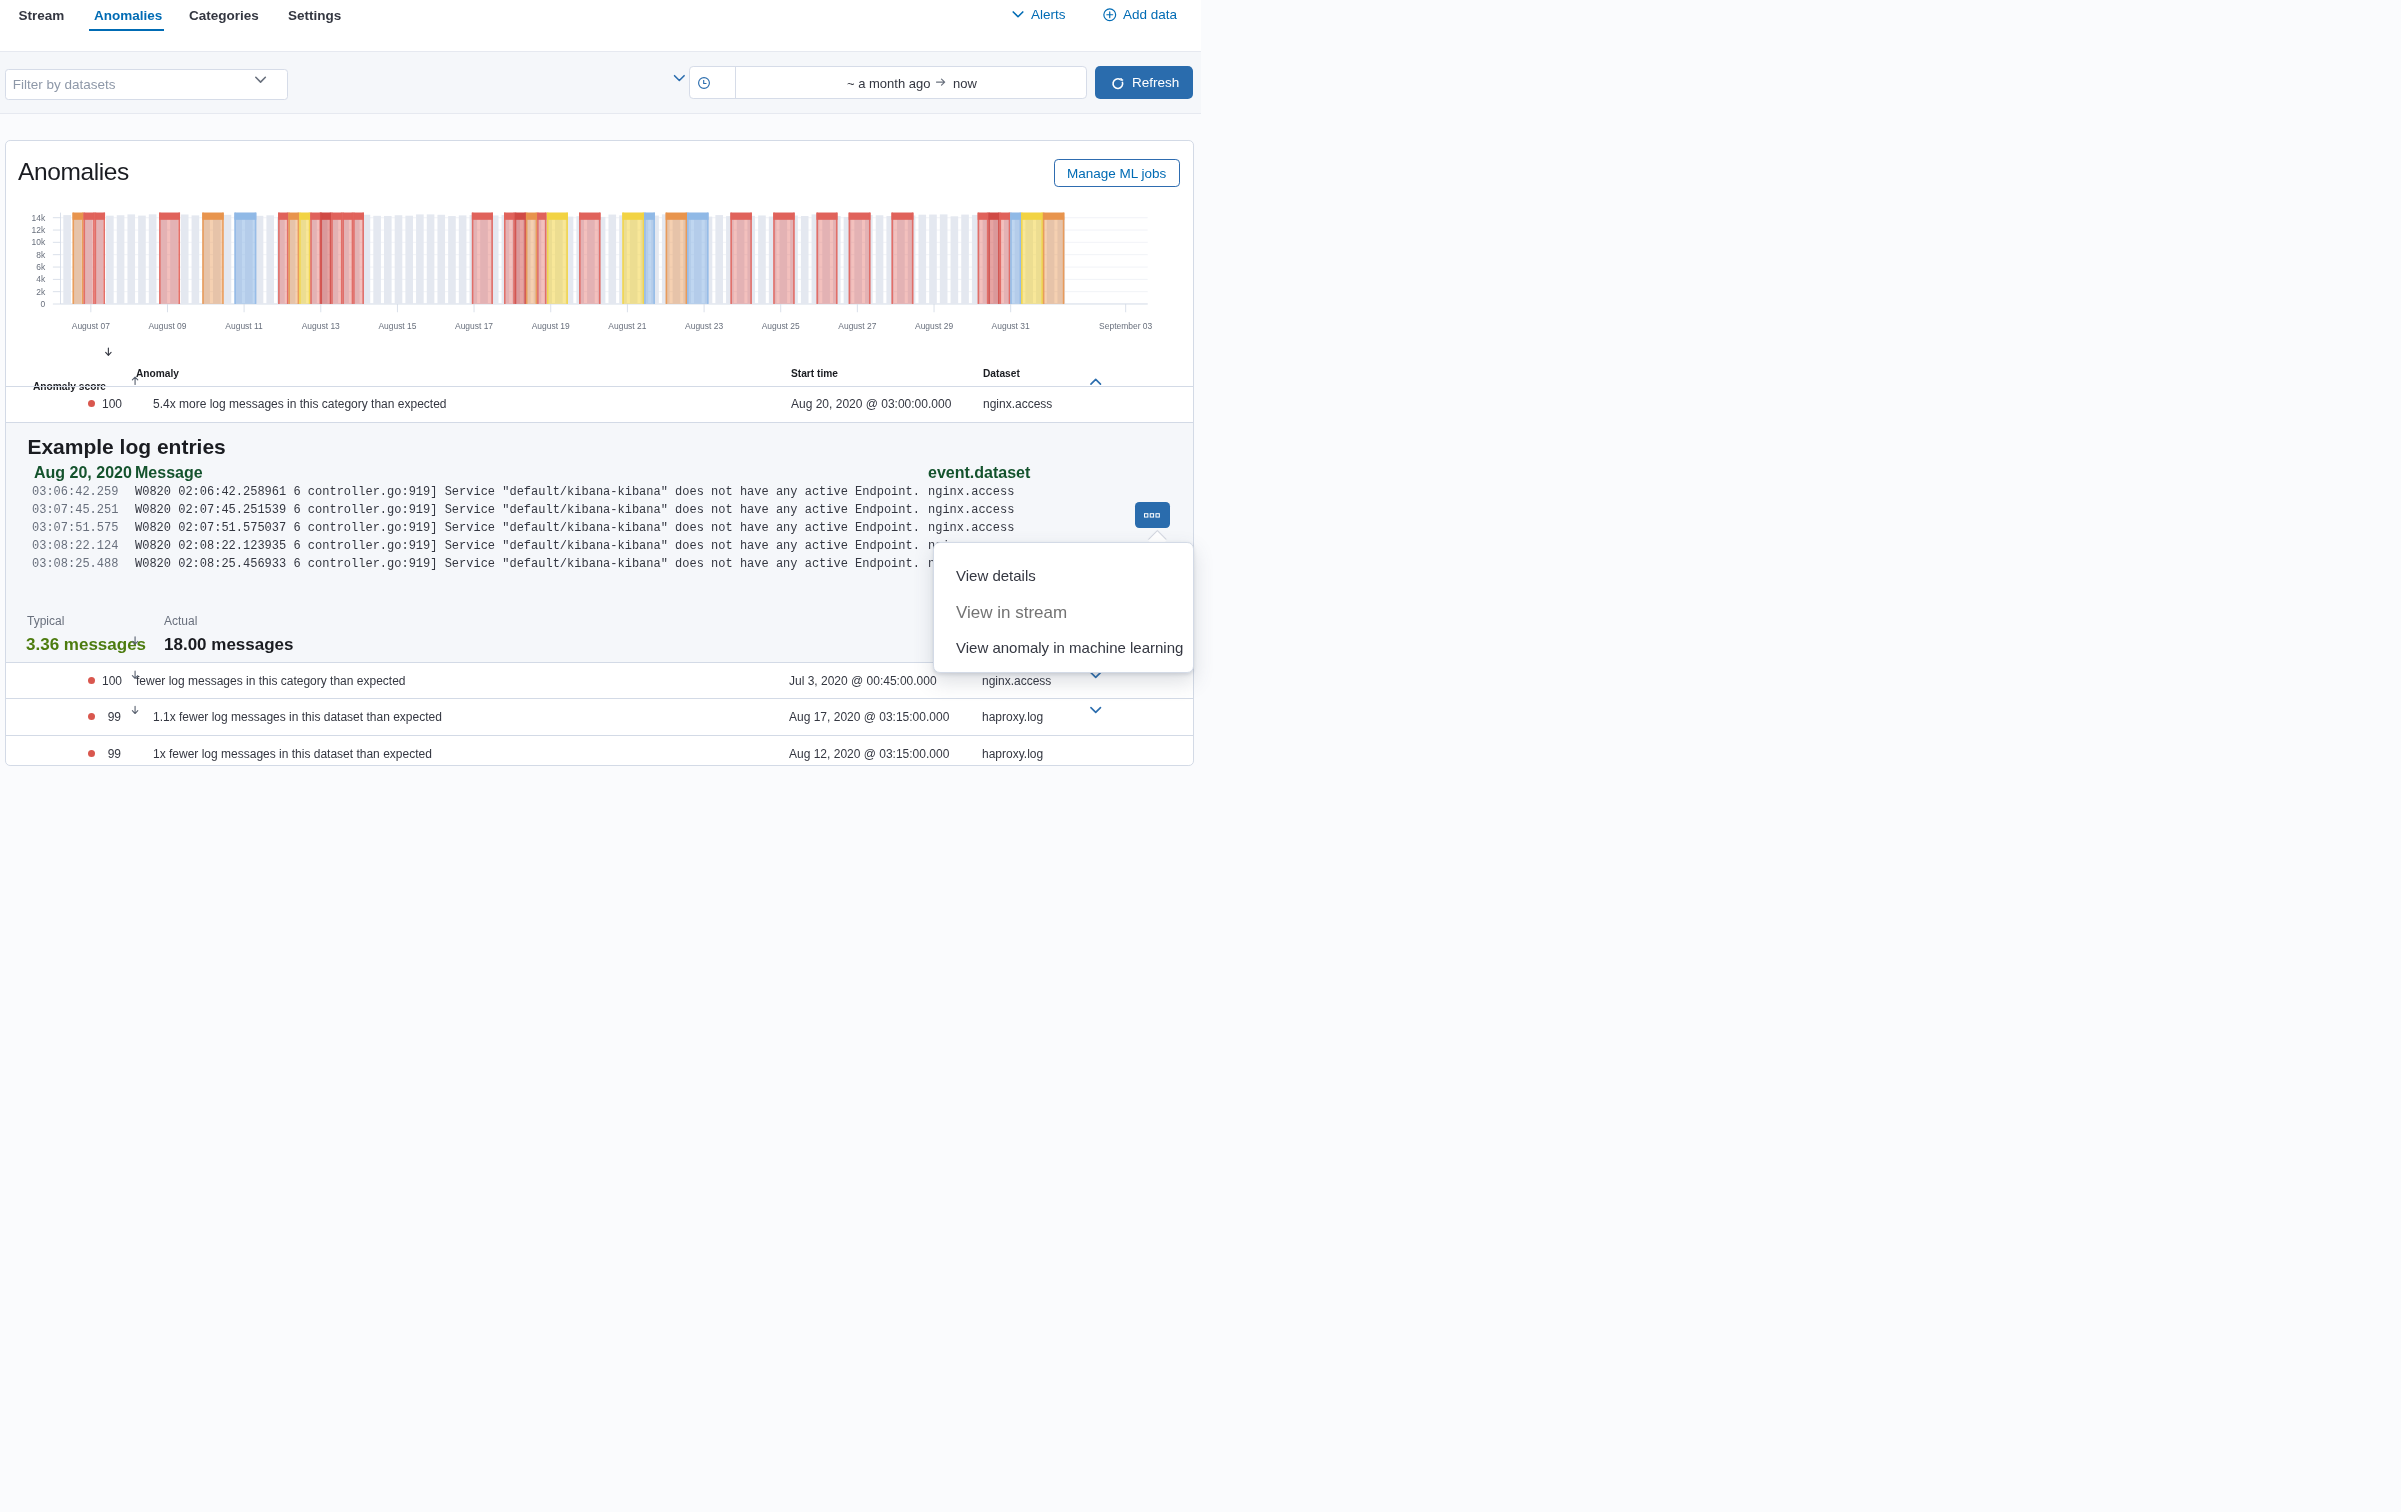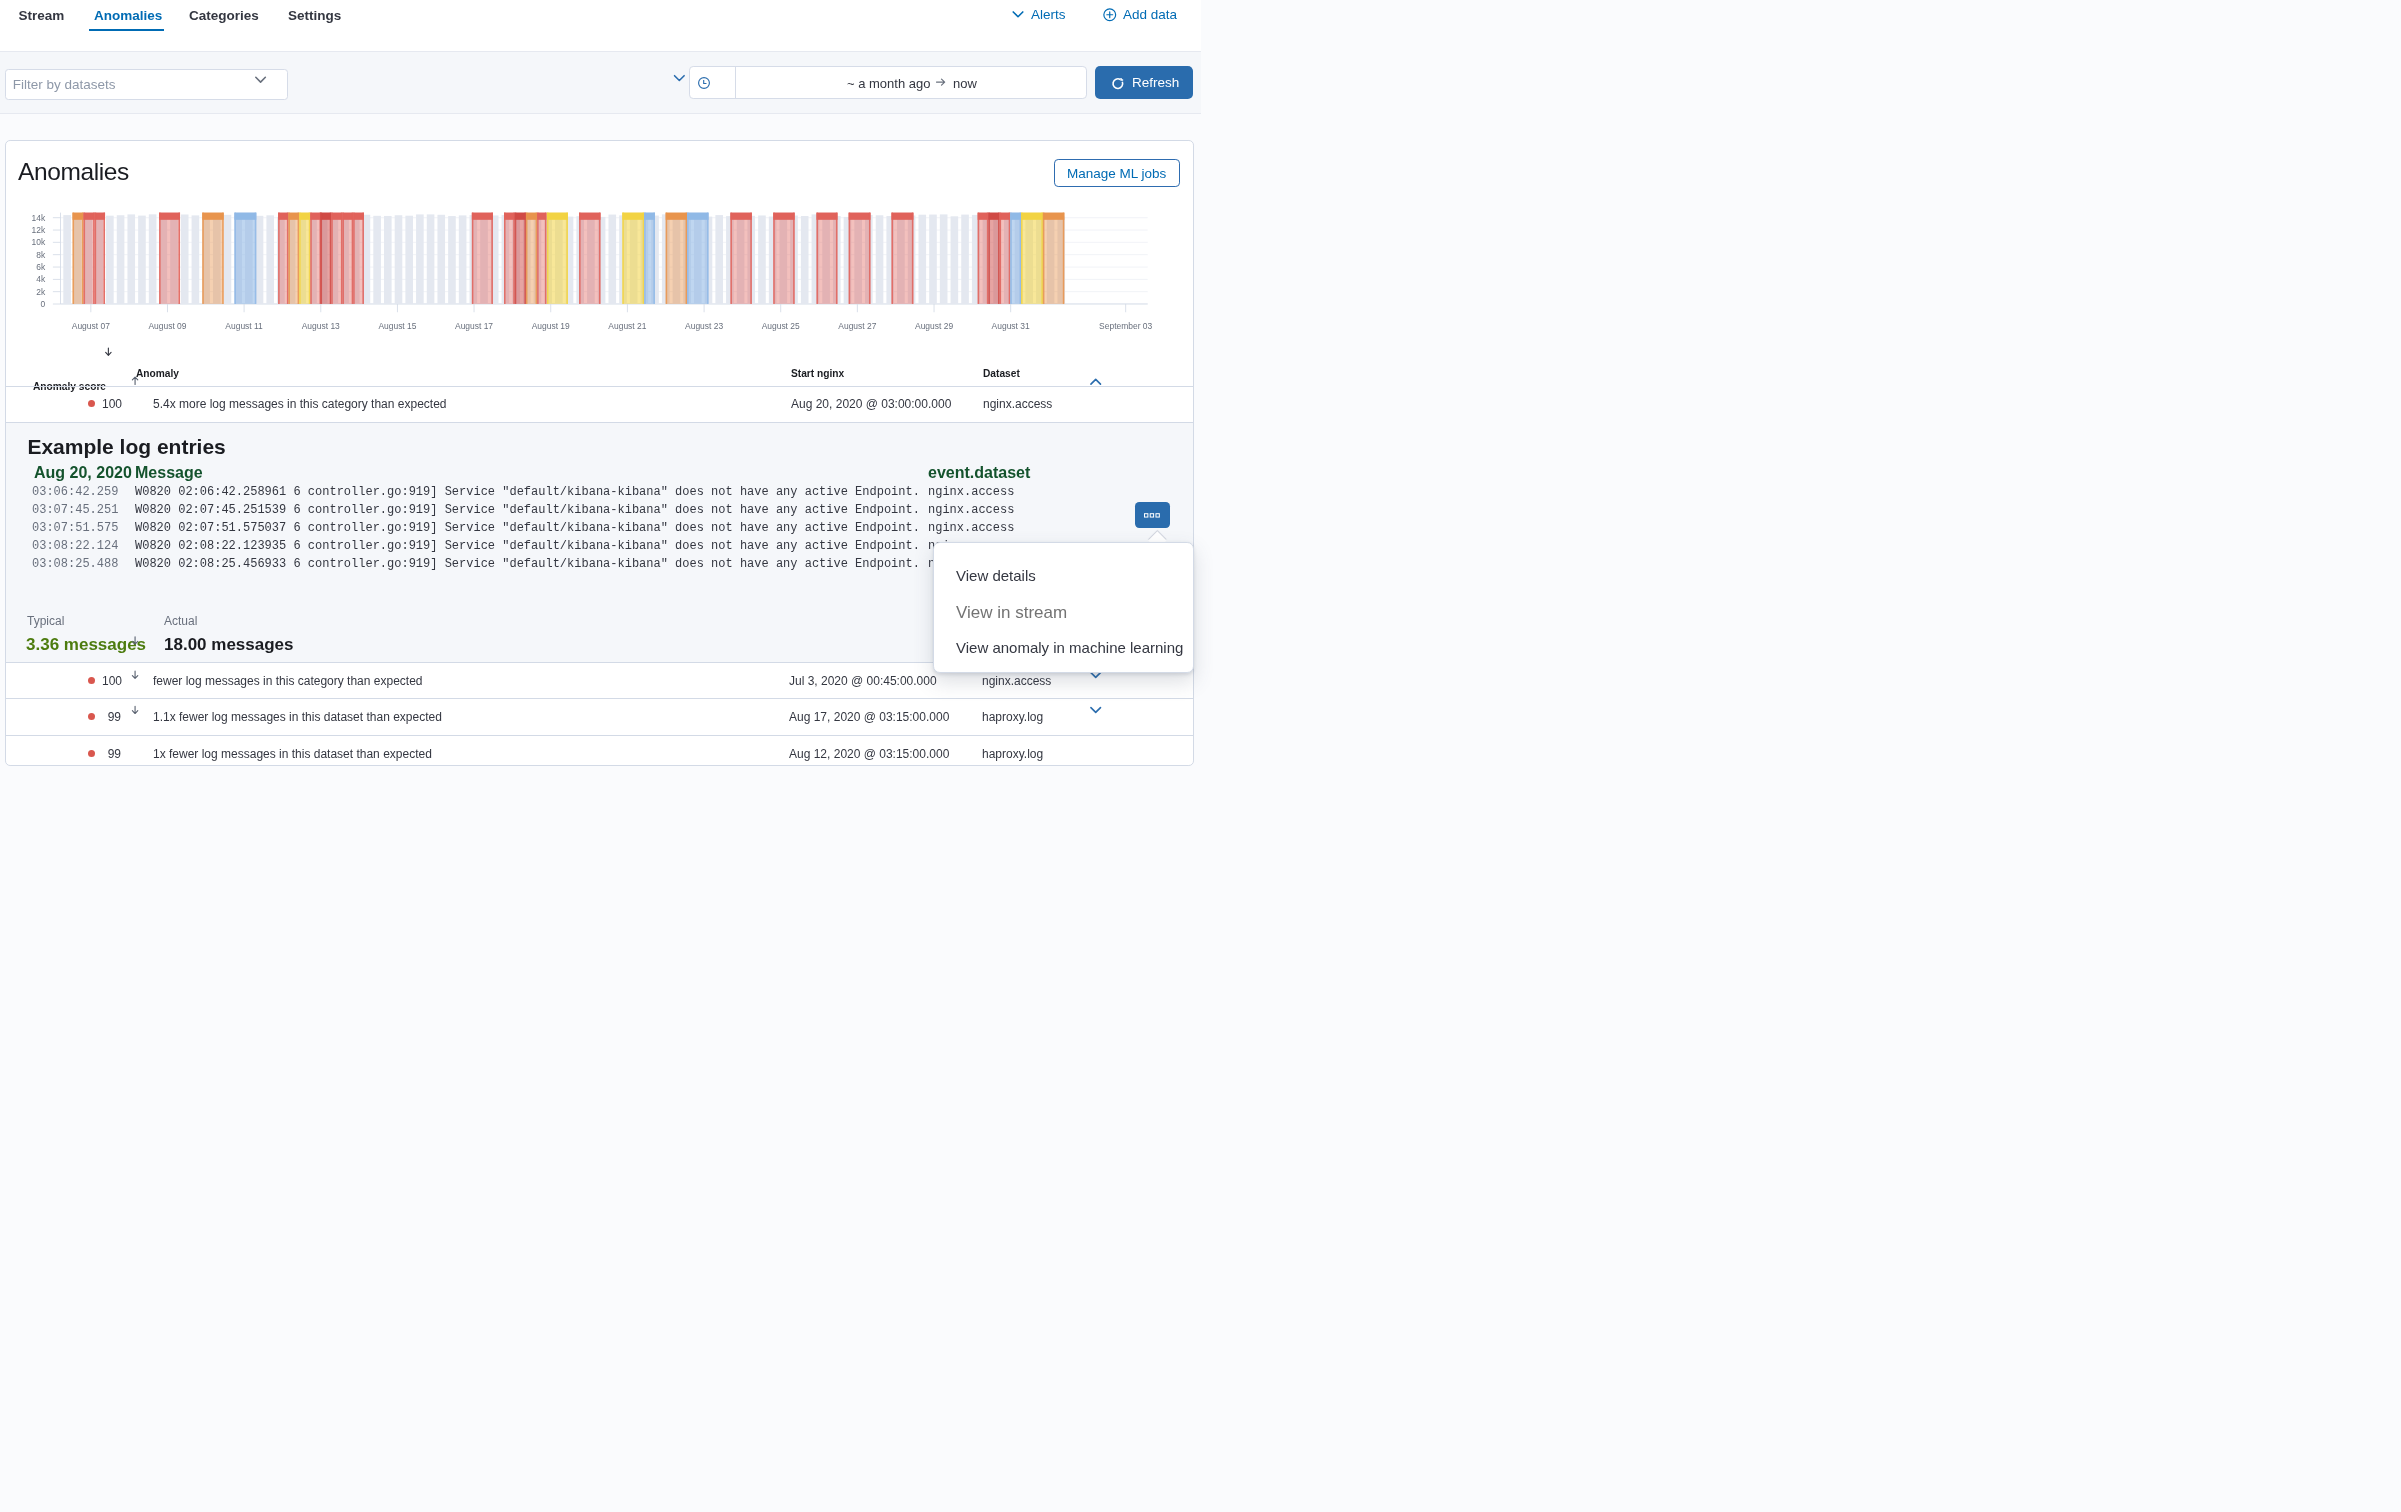--- a/index.html
+++ b/index.html
@@ -354,21 +354,21 @@
 <text x="1194.1" y="148.7" text-anchor="middle" font-size="10" fill="#69707d" font-family="Liberation Sans, sans-serif">August 31</text>
 <line x1="1330.0" y1="119.2" x2="1330.0" y2="129.0" stroke="#d3dae6" stroke-width="1"></line>
 <text x="1330.0" y="148.7" text-anchor="middle" font-size="10" fill="#69707d" font-family="Liberation Sans, sans-serif">September 03</text>
 </svg>
 
 <div class="b12" style="left:33px;top:368px;margin-top:13px;">Anomaly score</div>
 <svg style="position:absolute;left:0;top:0;overflow:visible" width="0.8" height="0.8" viewBox="0 0 1 1">
     <path d="M 136 436.7 L 136 445.7 M 132.6 442.3 L 136 445.9 L 139.4 442.3" fill="none" stroke="#343741" stroke-width="1.4" stroke-linecap="round" stroke-linejoin="round"></path>
   </svg>
 <div class="b12" style="left:136px;top:368px;">Anomaly</div>
-<div class="b12" style="left:791px;top:368px;">Start nginx</div>
+<div class="b12" style="left:791px;top:368px;">Start time</div>
 <div class="b12" style="left:983px;top:368px;">Dataset</div>
 <div class="abs" style="left:6px;top:386px;width:1187px;height:0.8px;background:#d3dae6;"></div>
 
 <div class="abs" style="left:88px;top:400px;width:7.3px;height:7.3px;border-radius:50%;background:#d9574e;"></div>
 <div class="t14" style="left:102px;top:397px;width:19px;text-align:right;">100</div>
 <svg style="position:absolute;left:0;top:0;overflow:visible" width="0.8" height="0.8" viewBox="0 0 1 1">
     <path d="M 169.5 482.40000000000003 L 169.5 473.40000000000003 M 166.1 476.8 L 169.5 473.20000000000005 L 172.9 476.8" fill="none" stroke="#5a6270" stroke-width="1.4" stroke-linecap="round" stroke-linejoin="round"></path>
   </svg>
 <div class="t14" style="left:153px;top:397px;">5.4x more log messages in this category than expected</div>
 <div class="t14" style="left:791px;top:397px;">Aug 20, 2020 @ 03:00:00.000</div>
@@ -400,21 +400,21 @@
 <div class="abs" style="left:27px;top:614px;font-size:12px;color:#69707d;">Typical</div>
 <div class="abs" style="left:164px;top:614px;font-size:12px;color:#69707d;">Actual</div>
 <div class="abs" style="left:26px;top:635px;font-size:17px;font-weight:bold;color:#4d7c0f;">3.36 messages</div>
 <div class="abs" style="left:164px;top:635px;font-size:17px;font-weight:bold;color:#1a1c21;">18.00 messages</div>
 
 <div class="abs" style="left:88px;top:677px;width:7.3px;height:7.3px;border-radius:50%;background:#d9574e;"></div>
 <div class="t14" style="left:102px;top:674px;width:19px;text-align:right;">100</div>
 <svg style="position:absolute;left:0;top:0;overflow:visible" width="0.8" height="0.8" viewBox="0 0 1 1">
     <path d="M 169.5 799.2 L 169.5 808.2 M 166.1 804.8 L 169.5 808.4 L 172.9 804.8" fill="none" stroke="#5a6270" stroke-width="1.4" stroke-linecap="round" stroke-linejoin="round"></path>
   </svg>
-<div class="t14" style="left:153px;top:674px;">fewer log messages in this category than expected</div>
+<div class="t14" style="left:136px;top:674px;">fewer log messages in this category than expected</div>
 <div class="t14" style="left:789px;top:674px;">Jul 3, 2020 @ 00:45:00.000</div>
 <div class="t14" style="left:982px;top:674px;">nginx.access</div>
 <svg style="position:absolute;left:0;top:0;overflow:visible" width="0.8" height="0.8" viewBox="0 0 1 1">
     <path d="M 1369 801 l 6 6 l 6 -6" fill="none" stroke="#2a6cad" stroke-width="2" stroke-linecap="round" stroke-linejoin="round"></path>
   </svg>
 <div class="abs" style="left:88px;top:713px;width:7.3px;height:7.3px;border-radius:50%;background:#d9574e;"></div>
 <div class="t14" style="left:102px;top:710px;width:19px;text-align:right;">99</div>
 <svg style="position:absolute;left:0;top:0;overflow:visible" width="0.8" height="0.8" viewBox="0 0 1 1">
     <path d="M 169.5 842.2 L 169.5 851.2 M 166.1 847.8 L 169.5 851.4 L 172.9 847.8" fill="none" stroke="#5a6270" stroke-width="1.4" stroke-linecap="round" stroke-linejoin="round"></path>
   </svg>

